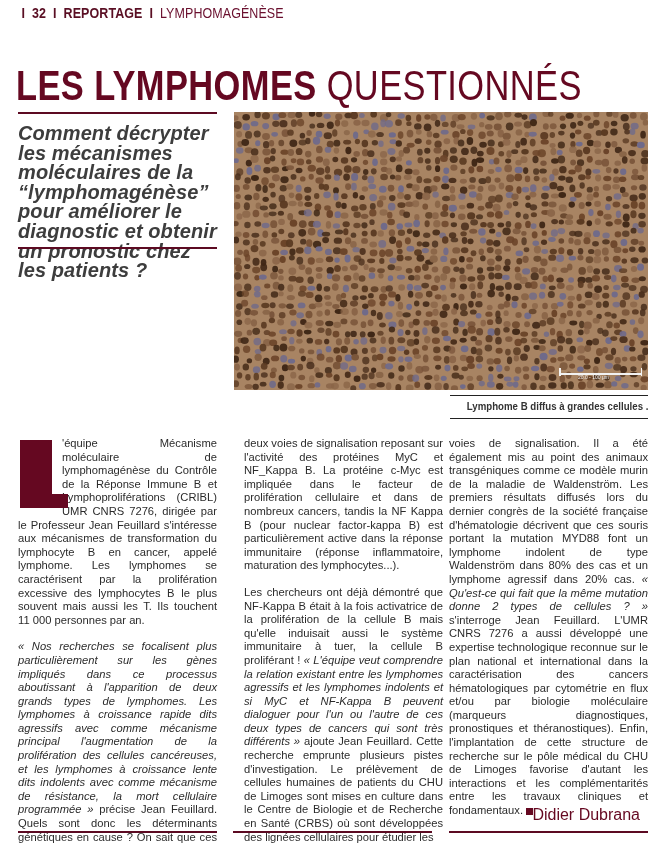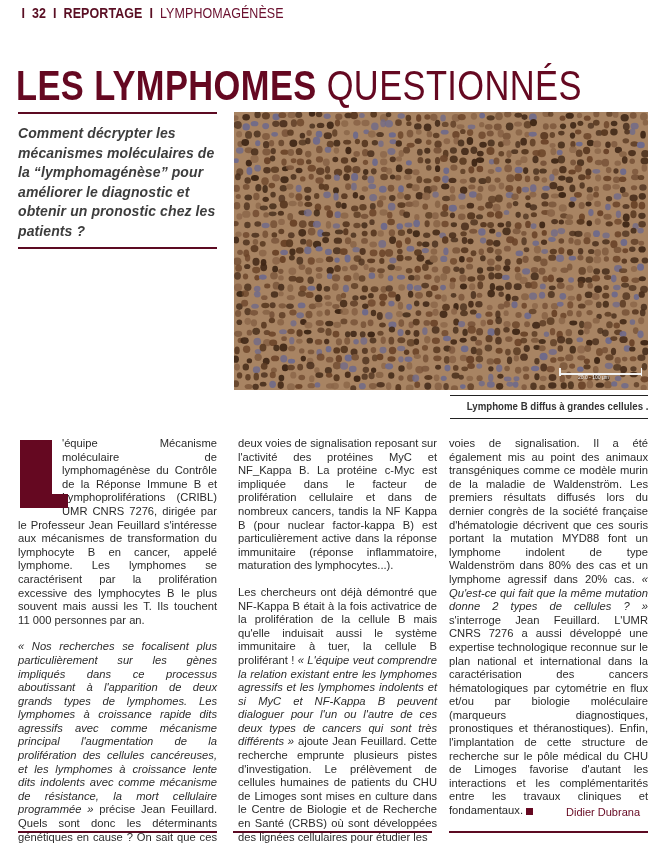--- a/index.html
+++ b/index.html
@@ -12,21 +12,21 @@
   .header .pg, .header .sec { color:#5a0f24; }
   .header .topic { color:#6a0f2e; font-weight:normal; }
 
   .title { position:absolute; left:16px; top:62px; font-size:42px; color:#650821; white-space:nowrap;
            transform:scaleX(0.82); transform-origin:left top; letter-spacing:0.5px; }
   .title .bold { font-weight:bold; }
   .title .light { font-weight:normal; }
 
   .rule { position:absolute; background:#5c0a22; height:2px; }
 
-  .lead { position:absolute; left:18px; top:124px; width:205px; font-size:14px; line-height:19.6px;
+  .lead { position:absolute; left:18px; top:124px; width:205px; font-size:20px; line-height:19.6px;
           font-style:italic; font-weight:bold; color:#3d3d3d; letter-spacing:0.1px; }
 
   .photo { position:absolute; left:234px; top:112px; width:414px; height:278px; overflow:hidden;
            background:#9e7c5c; }
   .scalebar { position:absolute; left:559px; top:373px; width:83px; height:1.5px; background:#f2f2f2; }
   .scalebar::before, .scalebar::after { content:""; position:absolute; top:-5px; width:1.5px; height:8px; background:#f2f2f2; }
   .scalebar::before { left:0; } .scalebar::after { right:0; }
   .scalelabel { position:absolute; left:578px; top:374px; font-size:5px; color:#eee; }
 
   .caption { position:absolute; right:14px; top:400px; font-size:10.5px; color:#333; font-weight:bold;
@@ -34,21 +34,21 @@
 
   .col { position:absolute; font-size:11.2px; line-height:13.6px; text-align:justify; color:#2b2b2b; }
   .col p { margin:0; }
   .col .gap { height:13px; }
   .col i { }
 
   .dropcap { float:left; width:32px; height:68px; margin:3px 10px 0 2px; background:#650821; position:relative; }
   .dropcap .foot { position:absolute; left:0; bottom:0; width:48px; height:14px; background:#650821; }
 
   .endmark { display:inline-block; width:7px; height:7px; background:#650821; margin-left:3px; vertical-align:middle; }
-  .author { position:absolute; right:22px; top:806px; font-size:11px; color:#650821; }
+  .author { position:absolute; right:22px; top:806px; font-size:16px; color:#650821; }
 </style>
 </head>
 <body>
 
 <div class="header">
   <span class="sep">I</span>
   <span class="pg">32</span>
   <span class="sep">I</span>
   <span class="sec">REPORTAGE</span>
   <span class="sep">I</span>
@@ -1504,21 +1504,21 @@
 
 <div class="col" style="left:18px;top:437px;width:199px;">
   <div class="dropcap">
       <div class="foot"></div>
     </div>
   <p>'équipe Mécanisme moléculaire de lymphomagénèse du Contrôle de la Réponse Immune B et Lymphoproliférations (CRIBL) UMR CNRS 7276, dirigée par le Professeur Jean Feuillard s'intéresse aux mécanismes de transformation du lymphocyte B en cancer, appelé lymphome. Les lymphomes se caractérisent par la prolifération excessive des lymphocytes B le plus souvent mais aussi les T. Ils touchent 11 000 personnes par an.</p>
   <div class="gap"></div>
   <p><i>« Nos recherches se focalisent plus particulièrement sur les gènes impliqués dans ce processus aboutissant à l'apparition de deux grands types de lymphomes. Les lymphomes à croissance rapide dits agressifs avec comme mécanisme principal l'augmentation de la prolifération des cellules cancéreuses, et les lymphomes à croissance lente dits indolents avec comme mécanisme de résistance, la mort cellulaire programmée »</i><span> précise Jean Feuillard. Quels sont donc les déterminants génétiques en cause ? On sait que ces processus de cancérisation impliquent</span></p>
 </div>
 
-<div class="col" style="left:238px;top:437px;width:199px;">
+<div class="col" style="left:244px;top:437px;width:199px;">
   <p>deux voies de signalisation reposant sur l'activité des protéines MyC et NF_Kappa B. La protéine c-Myc est impliquée dans le facteur de prolifération cellulaire et dans de nombreux cancers, tandis la NF Kappa B (pour nuclear factor-kappa B) est particulièrement active dans la réponse immunitaire (réponse inflammatoire, maturation des lymphocytes...).</p>
   <div class="gap"></div>
   <p><span>Les chercheurs ont déjà démontré que NF-Kappa B était à la fois activatrice de la prolifération de la cellule B mais qu'elle induisait aussi le système immunitaire à tuer, la cellule B proliférant ! </span><i>« L'équipe veut comprendre la relation existant entre les lymphomes agressifs et les lymphomes indolents et si MyC et NF-Kappa B peuvent dialoguer pour l'un ou l'autre de ces deux types de cancers qui sont très différents »</i><span> ajoute Jean Feuillard. Cette recherche emprunte plusieurs pistes d'investigation. Le prélèvement de cellules humaines de patients du CHU de Limoges sont mises en culture dans le Centre de Biologie et de Recherche en Santé (CRBS) où sont développées des lignées cellulaires pour étudier les</span></p>
 </div>
 
 <div class="col" style="left:449px;top:437px;width:199px;">
   <p><span>voies de signalisation. Il a été également mis au point des animaux transgéniques comme ce modèle murin de la maladie de Waldenström. Les premiers résultats diffusés lors du dernier congrès de la société française d'hématologie décrivent que ces souris portant la mutation MYD88 font un lymphome indolent de type Waldenström dans 80% des cas et un lymphome agressif dans 20% cas. </span><i>« Qu'est-ce qui fait que la même mutation donne 2 types de cellules ? »</i><span> s'interroge Jean Feuillard. L'UMR CNRS 7276 a aussi développé une expertise technologique reconnue sur le plan national et international dans la caractérisation des cancers hématologiques par cytométrie en flux et/ou par biologie moléculaire (marqueurs diagnostiques, pronostiques et théranostiques). Enfin, l'implantation de cette structure de recherche sur le pôle médical du CHU de Limoges favorise d'autant les interactions et les complémentarités entre les travaux cliniques et fondamentaux.</span><span class="endmark"></span></p>
 </div>
 
 <div class="author">Didier Dubrana</div>

